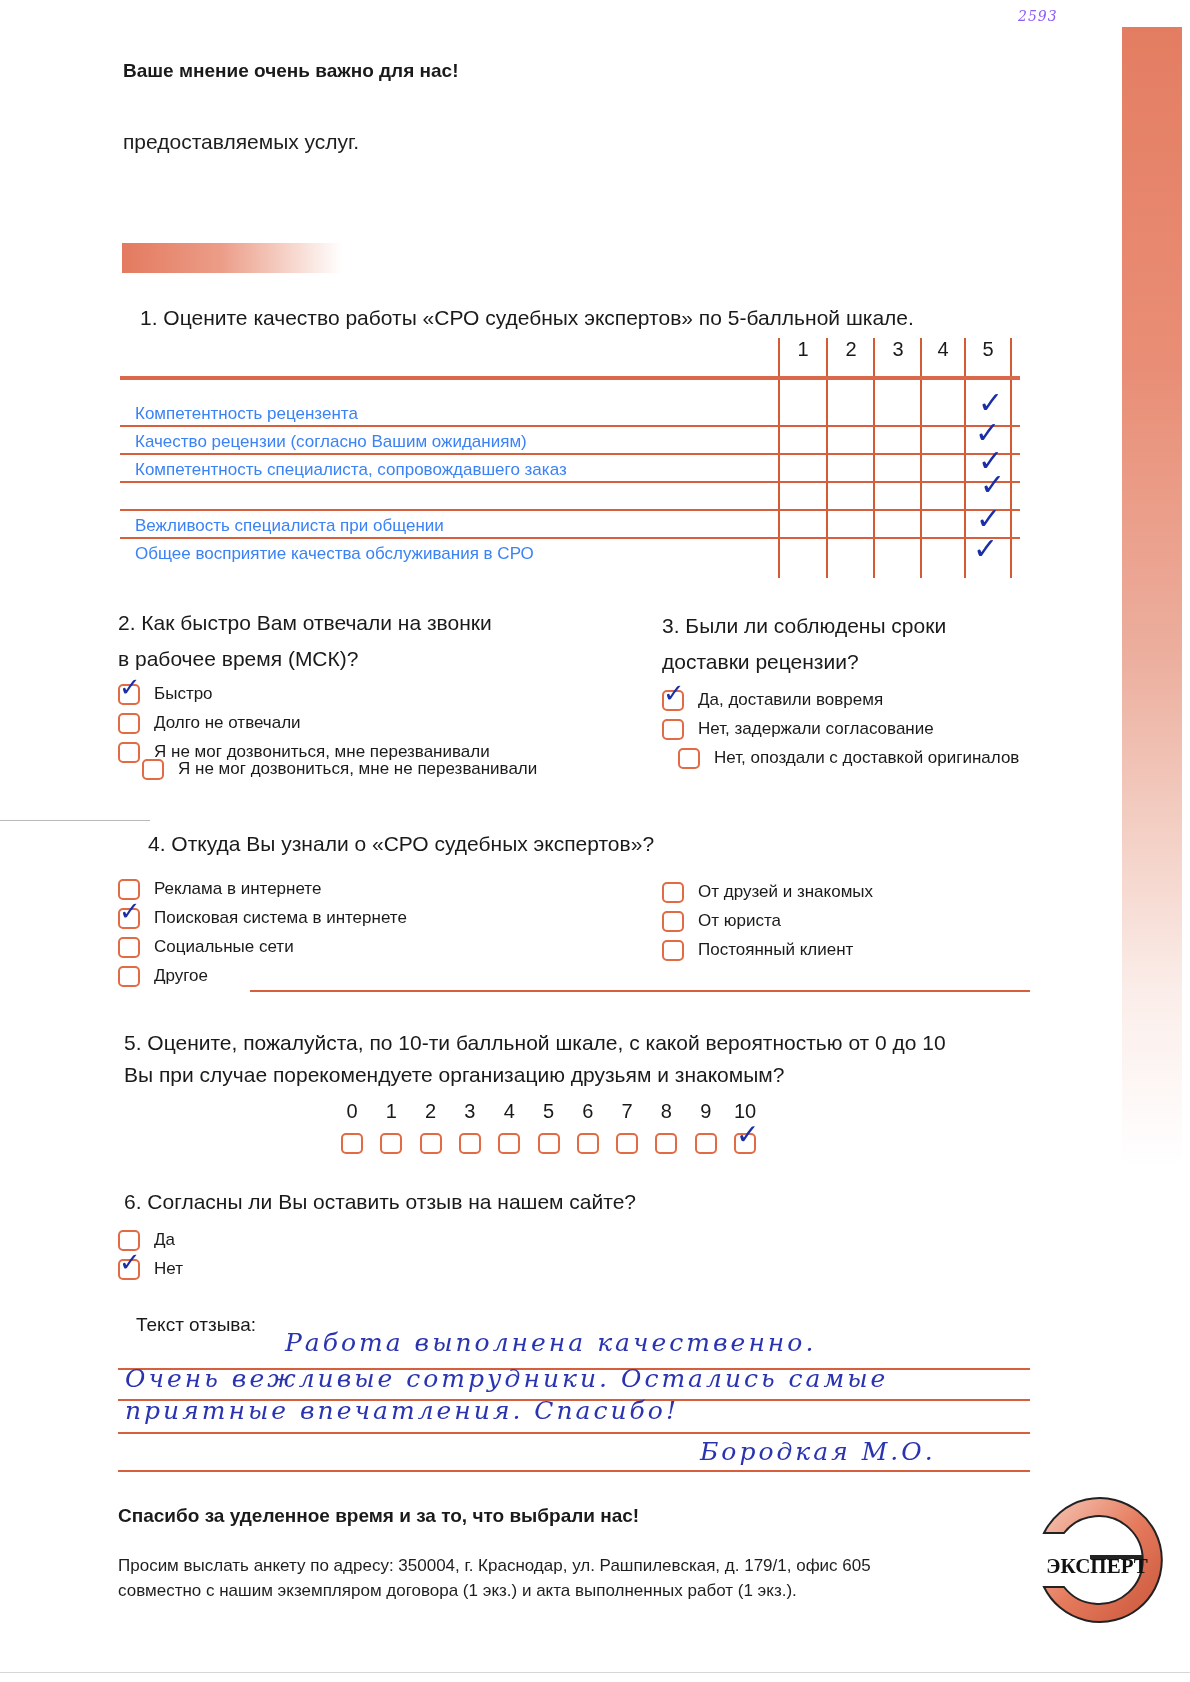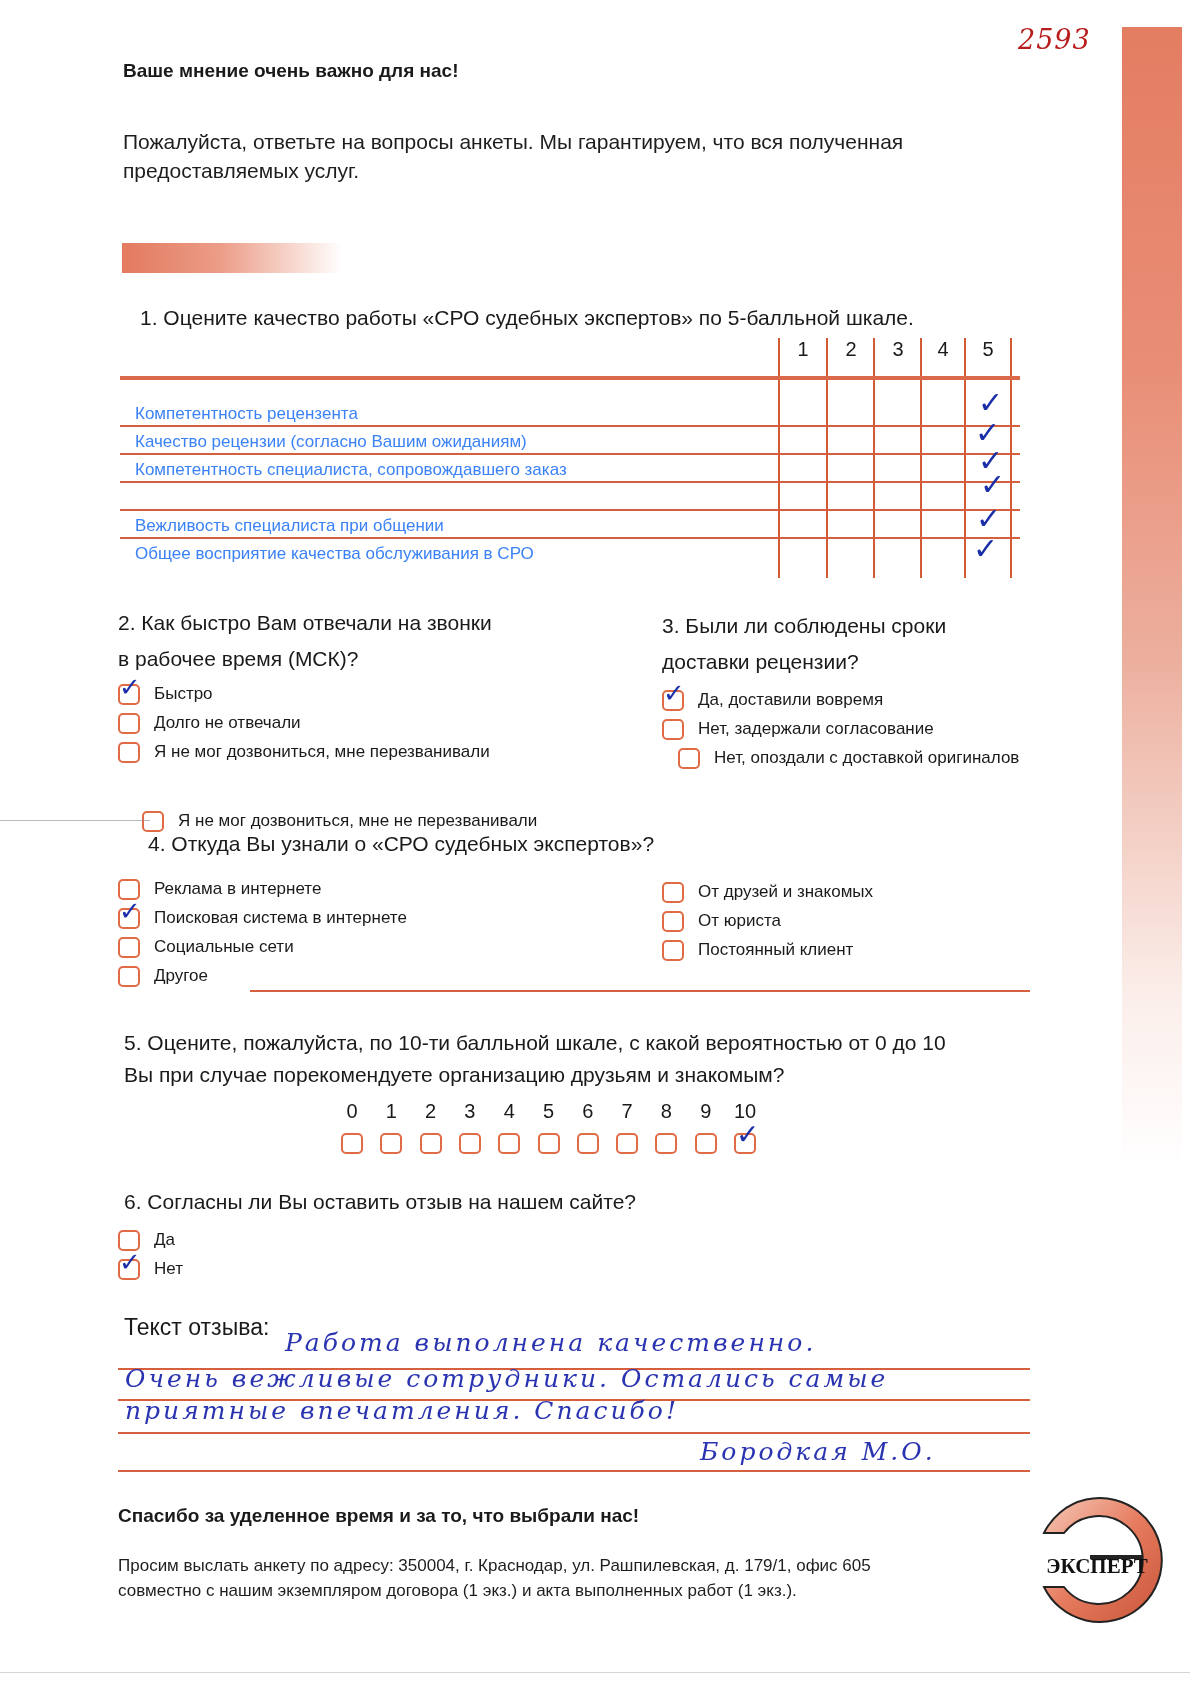--- a/index.html
+++ b/index.html
@@ -11,22 +11,22 @@
   
   .side-bar {
     position: absolute; left: 1122px; top: 27px; width: 60px; height: 1140px;
     background: linear-gradient(to bottom, #e37d62 0%, #e98e76 30%, #ecae9d 55%, #f4d2c8 72%, #fbeeea 85%, #ffffff 100%);
   }
   .accent-bar {
     position: absolute; left: 122px; top: 243px; width: 220px; height: 30px;
     background: linear-gradient(to right, #e37a5f 0%, #ec9d88 45%, #f6d2c8 75%, #ffffff 100%);
   }
   .page-number {
-    position: absolute; left: 1018px; top: 24px; font-family: "DejaVu Serif", serif;
-    font-style: italic; font-size: 27px; color: #b91c1c; letter-spacing: 1px;
+    position: absolute; left: 1018px; top: 8px; font-family: "DejaVu Serif", serif;
+    font-style: italic; font-size: 14px; color: #8b5cf6; letter-spacing: 1px;
   }
 
   .heading { font-weight: bold; font-size: 19px; color: #1a1a1a; }
   .intro { font-size: 21px; line-height: 29px; color: #1e1e1e; width: 920px; }
 
   .q-title { font-size: 21px; color: #1a1a1a; }
 
   
   .rtable { position: absolute; left: 120px; top: 338px; width: 900px; height: 240px; }
   .rt-col-head { position: absolute; top: 0; font-size: 20px; width: 46px; text-align: center; }
@@ -72,21 +72,20 @@
 </style>
 </head>
 <body>
 
 <div class="page-number">2593</div>
 <div class="side-bar"></div>
 <div class="accent-bar"></div>
 
 <div class="abs heading" style="left:123px; top:60px;">Ваше мнение очень важно для нас!</div>
 <div class="abs intro" style="left:123px; top:127px;">
-  <div>Пожалуйста, ответьте на вопросы анкеты. Мы гарантируем, что вся полученная</div>
   <div>предоставляемых услуг.</div>
 </div>
 
 <div class="abs q-title" style="left:140px; top:306px;">1. Оцените качество работы «СРО судебных экспертов» по 5-балльной шкале.</div>
 
 <div class="rtable">
   <div class="rt-vline" style="left:658px;"></div>
   <div class="rt-vline" style="left:706px;"></div>
   <div class="rt-vline" style="left:753px;"></div>
   <div class="rt-vline" style="left:800px;"></div>
@@ -143,21 +142,21 @@
   <span class="opt-label">Быстро</span>
 </div>
 <div class="opt" style="left:118px; top:710px;justify-content:center;">
   <span class="cb"></span>
   <span class="opt-label">Долго не отвечали</span>
 </div>
 <div class="opt" style="left:118px; top:739px;">
   <span class="cb"></span>
   <span class="opt-label">Я не мог дозвониться, мне перезванивали</span>
 </div>
-<div class="opt" style="left:118px; top:808px;padding-left:24px;">
+<div class="opt" style="left:118px; top:756px;padding-left:24px;">
   <span class="cb"></span>
   <span class="opt-label">Я не мог дозвониться, мне не перезванивали</span>
 </div>
 
 <div class="abs q-title" style="left:662px; top:608px; line-height:36px;">
   <div>3. Были ли соблюдены сроки</div>
   <div>доставки рецензии?</div>
 </div>
 <div class="opt" style="left:662px; top:687px;">
   <span class="cb">
@@ -246,21 +245,21 @@
   <span class="cb"></span>
   <span class="opt-label">Да</span>
 </div>
 <div class="opt" style="left:118px; top:1256px;">
   <span class="cb">
       <span class="tick">✓</span>
     </span>
   <span class="opt-label">Нет</span>
 </div>
 
-<div class="abs" style="left:124px; top:1314px; font-size:23px;">Текст отзыва:</div>
+<div class="abs" style="left:136px; top:1314px; font-size:19px;">Текст отзыва:</div>
 <div>
   <div class="hand" style="left:285px; top:1328px;">Работа выполнена качественно.</div>
   <div class="hr-red" style="left:118px; top:1368px; width:912px;"></div>
   <div class="hand" style="left:125px; top:1364px;">Очень вежливые сотрудники. Остались самые</div>
   <div class="hr-red" style="left:118px; top:1399px; width:912px;"></div>
   <div class="hand" style="left:125px; top:1396px;">приятные впечатления. Спасибо!</div>
   <div class="hr-red" style="left:118px; top:1432px; width:912px;"></div>
   <div class="hand" style="left:700px; top:1437px;">Бородкая М.О.</div>
   <div class="hr-red" style="left:118px; top:1470px; width:912px;"></div>
 </div>

